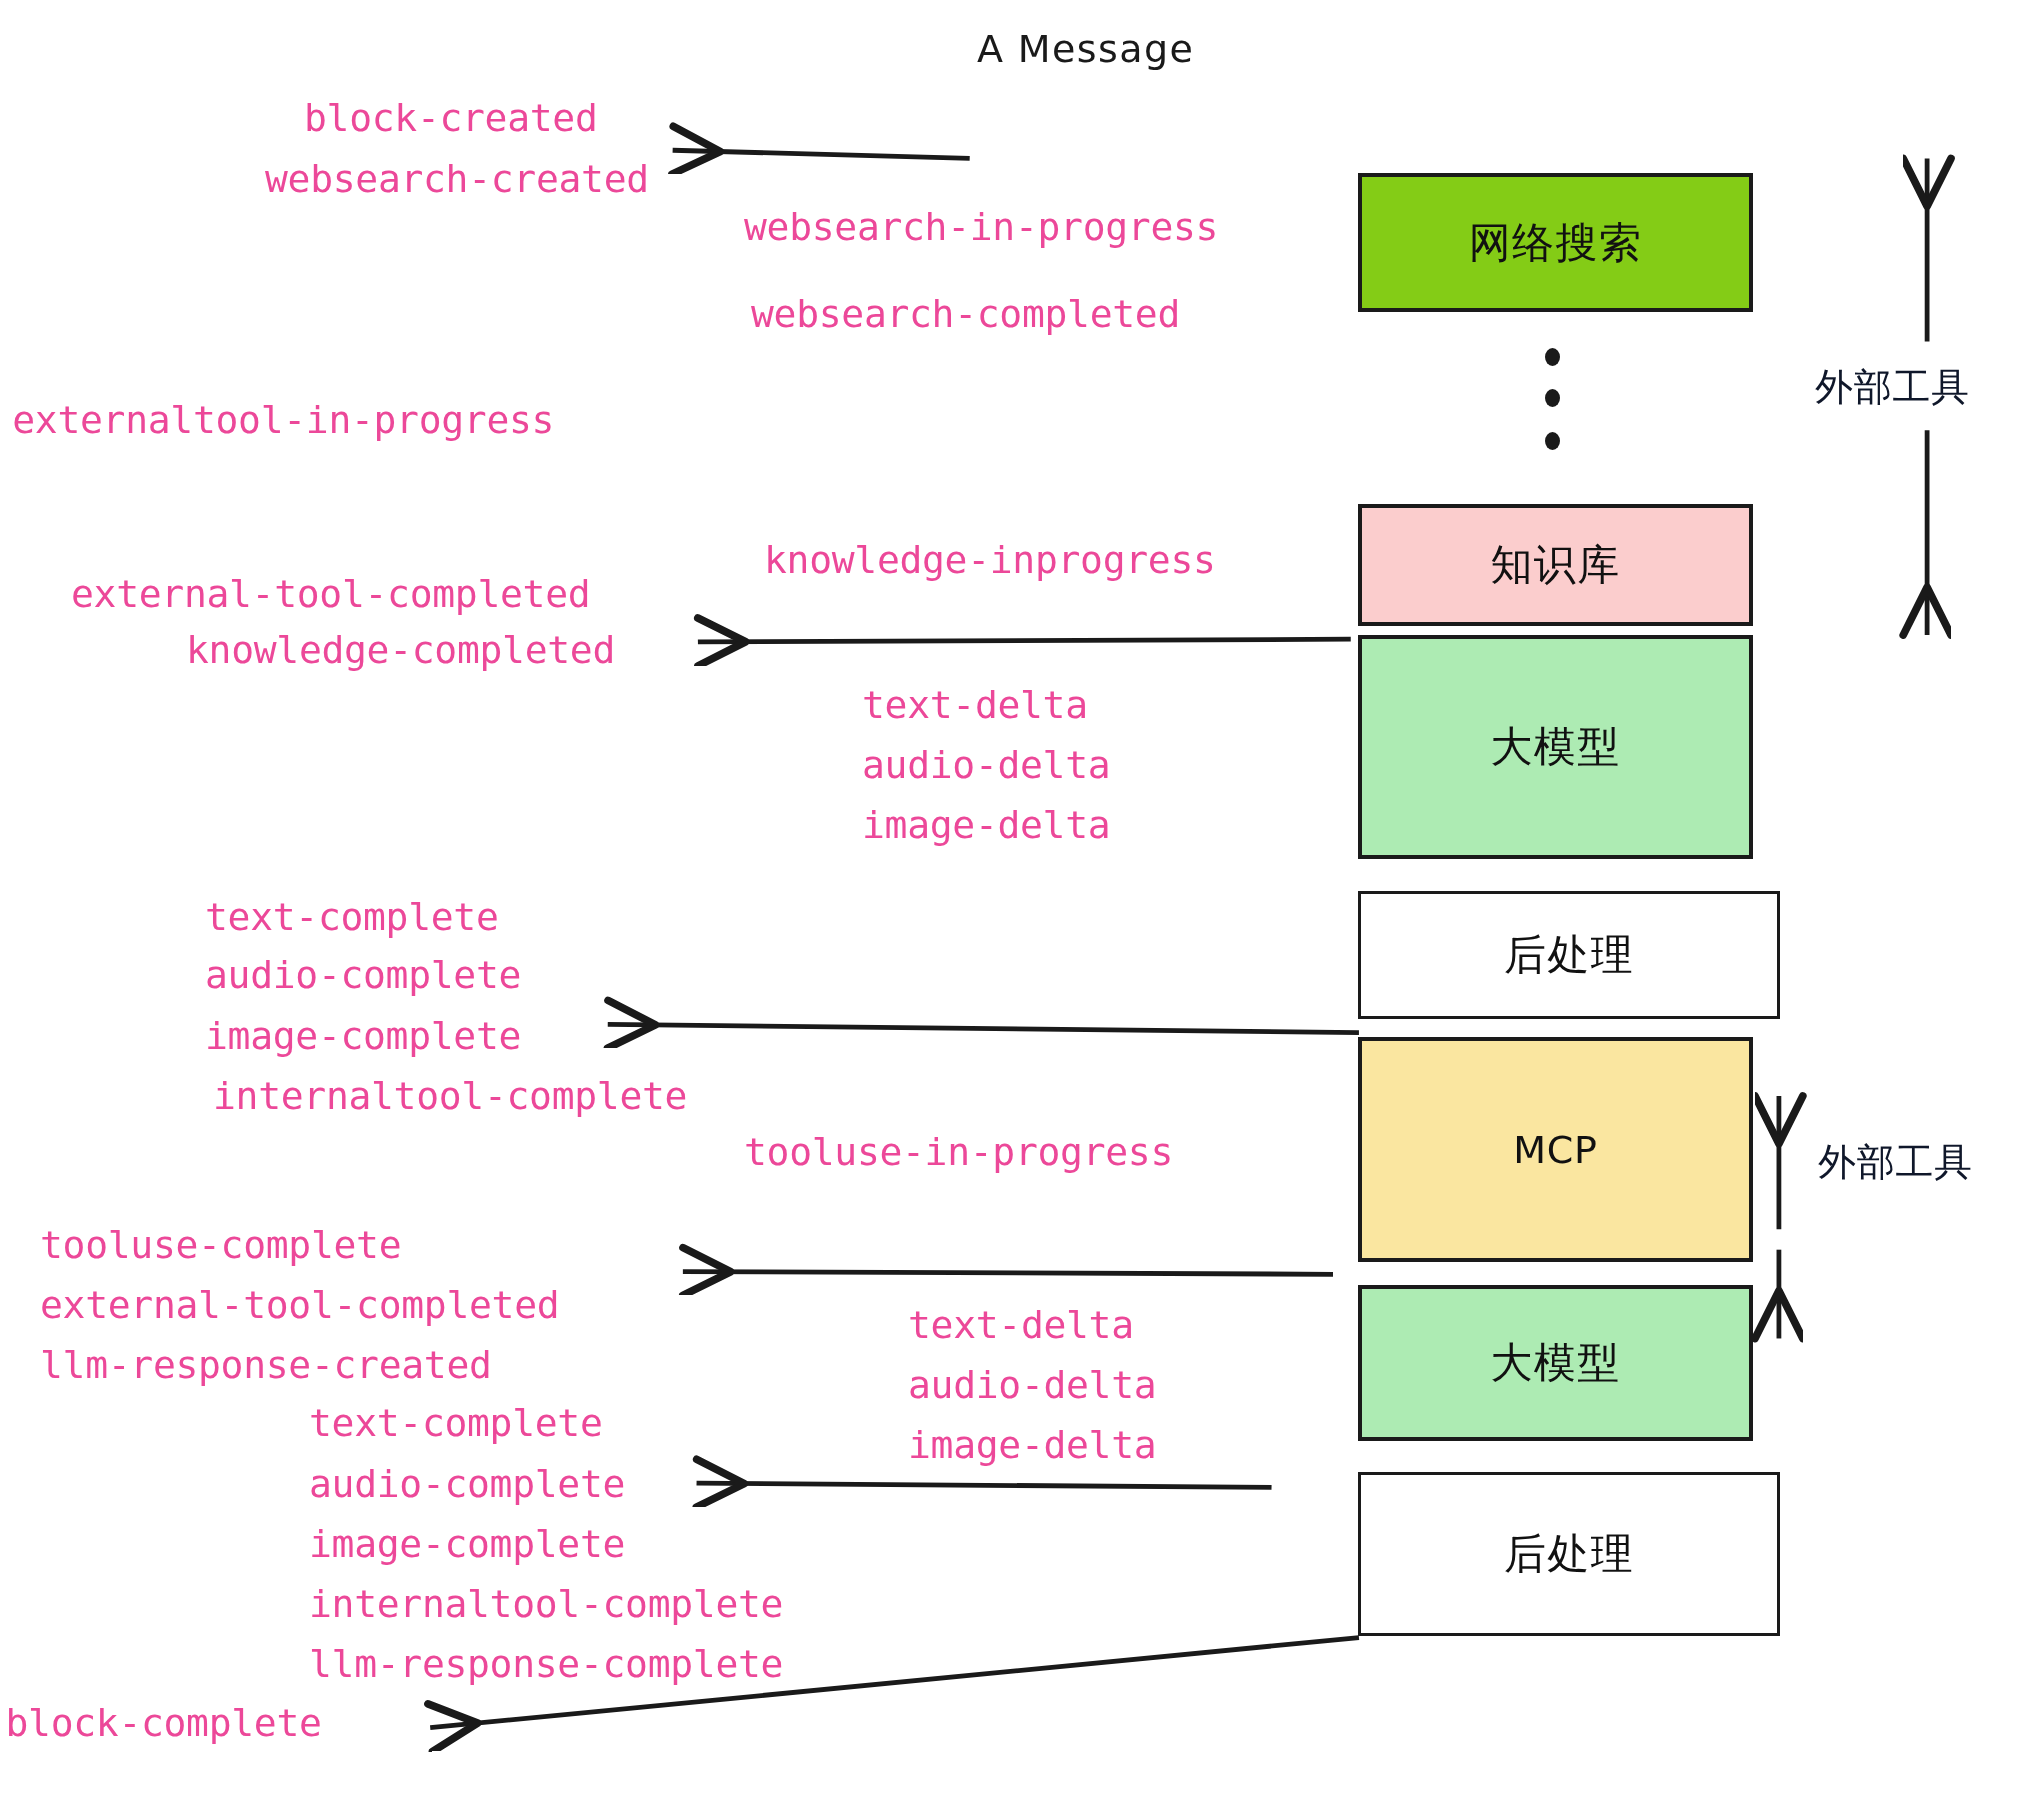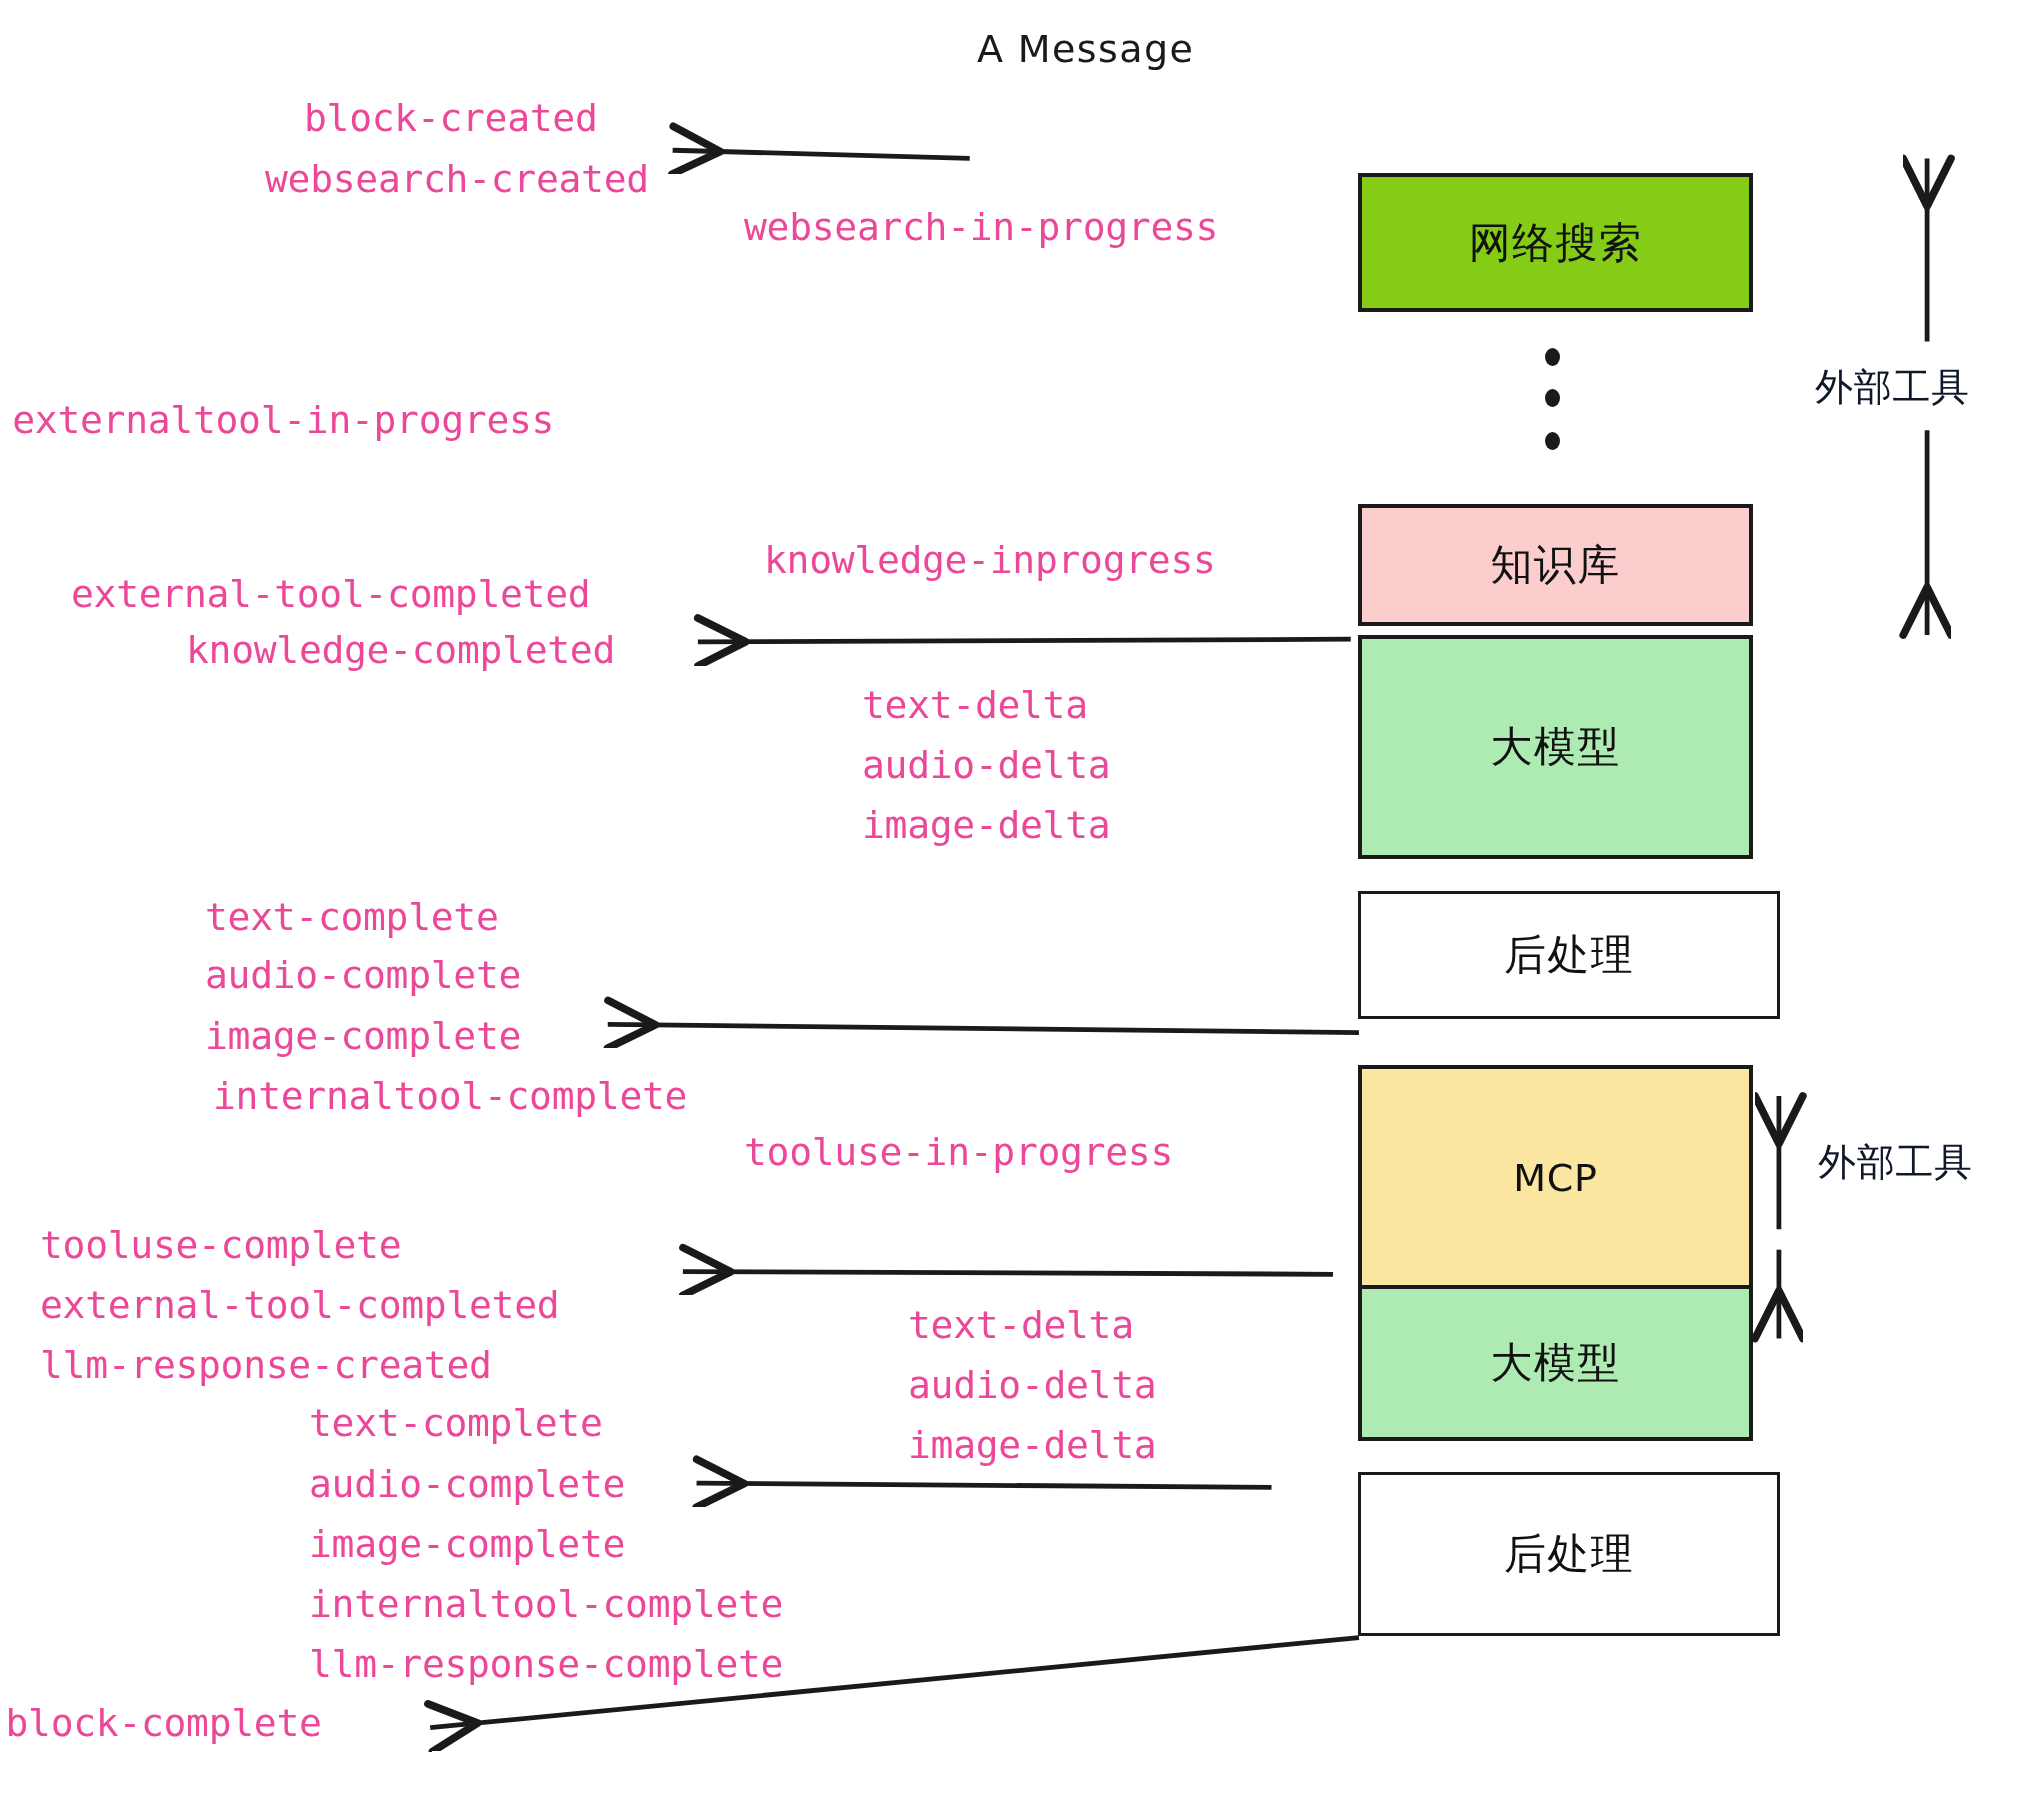--- a/index.html
+++ b/index.html
@@ -106,20 +106,21 @@
     <line x1="2605" y1="1800" x2="2605" y2="1605" stroke="#1a1a1a" stroke-width="7" marker-end="url(#ah-up)"></line>
     <line x1="2605" y1="1820" x2="2605" y2="1785" stroke="#1a1a1a" stroke-width="0"></line>
     <line x1="2605" y1="1830" x2="2605" y2="1960" stroke="#1a1a1a" stroke-width="7" marker-end="url(#ah-up)"></line>
   </svg>
 
   <div class="title" style="left:977px; top:13.7px;margin-top:13px;">A Message</div>
 
   <div class="evt" style="left:304px; top:96px;">block-created</div>
   <div class="evt" style="left:265px; top:157px;">websearch-created</div>
   <div class="evt" style="left:744px; top:205px;">websearch-in-progress</div>
+  <div class="evt" style="left:751px; top:292px;">websearch-completed</div>
   <div class="evt" style="left:12.3px; top:398px;">externaltool-in-progress</div>
 
   <div class="evt" style="left:764px; top:538px;">knowledge-inprogress</div>
   <div class="evt" style="left:71px; top:572px;">external-tool-completed</div>
   <div class="evt" style="left:186px; top:628px;">knowledge-completed</div>
 
   <div class="evt" style="left:862px; top:683px;">text-delta</div>
   <div class="evt" style="left:862px; top:743px;">audio-delta</div>
   <div class="evt" style="left:862px; top:803px;">image-delta</div>
 
@@ -157,21 +158,21 @@
   </div>
 
   <div class="node" id="node-llm-top" style="left:1358px; top:635px; width:395px; height:224px; background:#ADEBB3;">
     <span>大模型</span>
   </div>
 
   <div class="node" id="node-postprocess-top" style="left:1358px; top:891px; width:422px; height:128px; background:#FFFFFF; border-width:3.4px;">
     <span>后处理</span>
   </div>
 
-  <div class="node mcp-node" id="node-mcp" style="left:1358px; top:1037px; width:395px; height:225px; background:#FAE6A0;margin-top:28px;">
+  <div class="node mcp-node" id="node-mcp" style="left:1358px; top:1037px; width:395px; height:225px; background:#FAE6A0;">
     <span>MCP</span>
   </div>
 
   <div class="node" id="node-llm-bottom" style="left:1358px; top:1285px; width:395px; height:156px; background:#ADEBB3;">
     <span>大模型</span>
   </div>
 
   <div class="node" id="node-postprocess-bottom" style="left:1358px; top:1472px; width:422px; height:164px; background:#FFFFFF; border-width:3.4px;">
     <span>后处理</span>
   </div>

